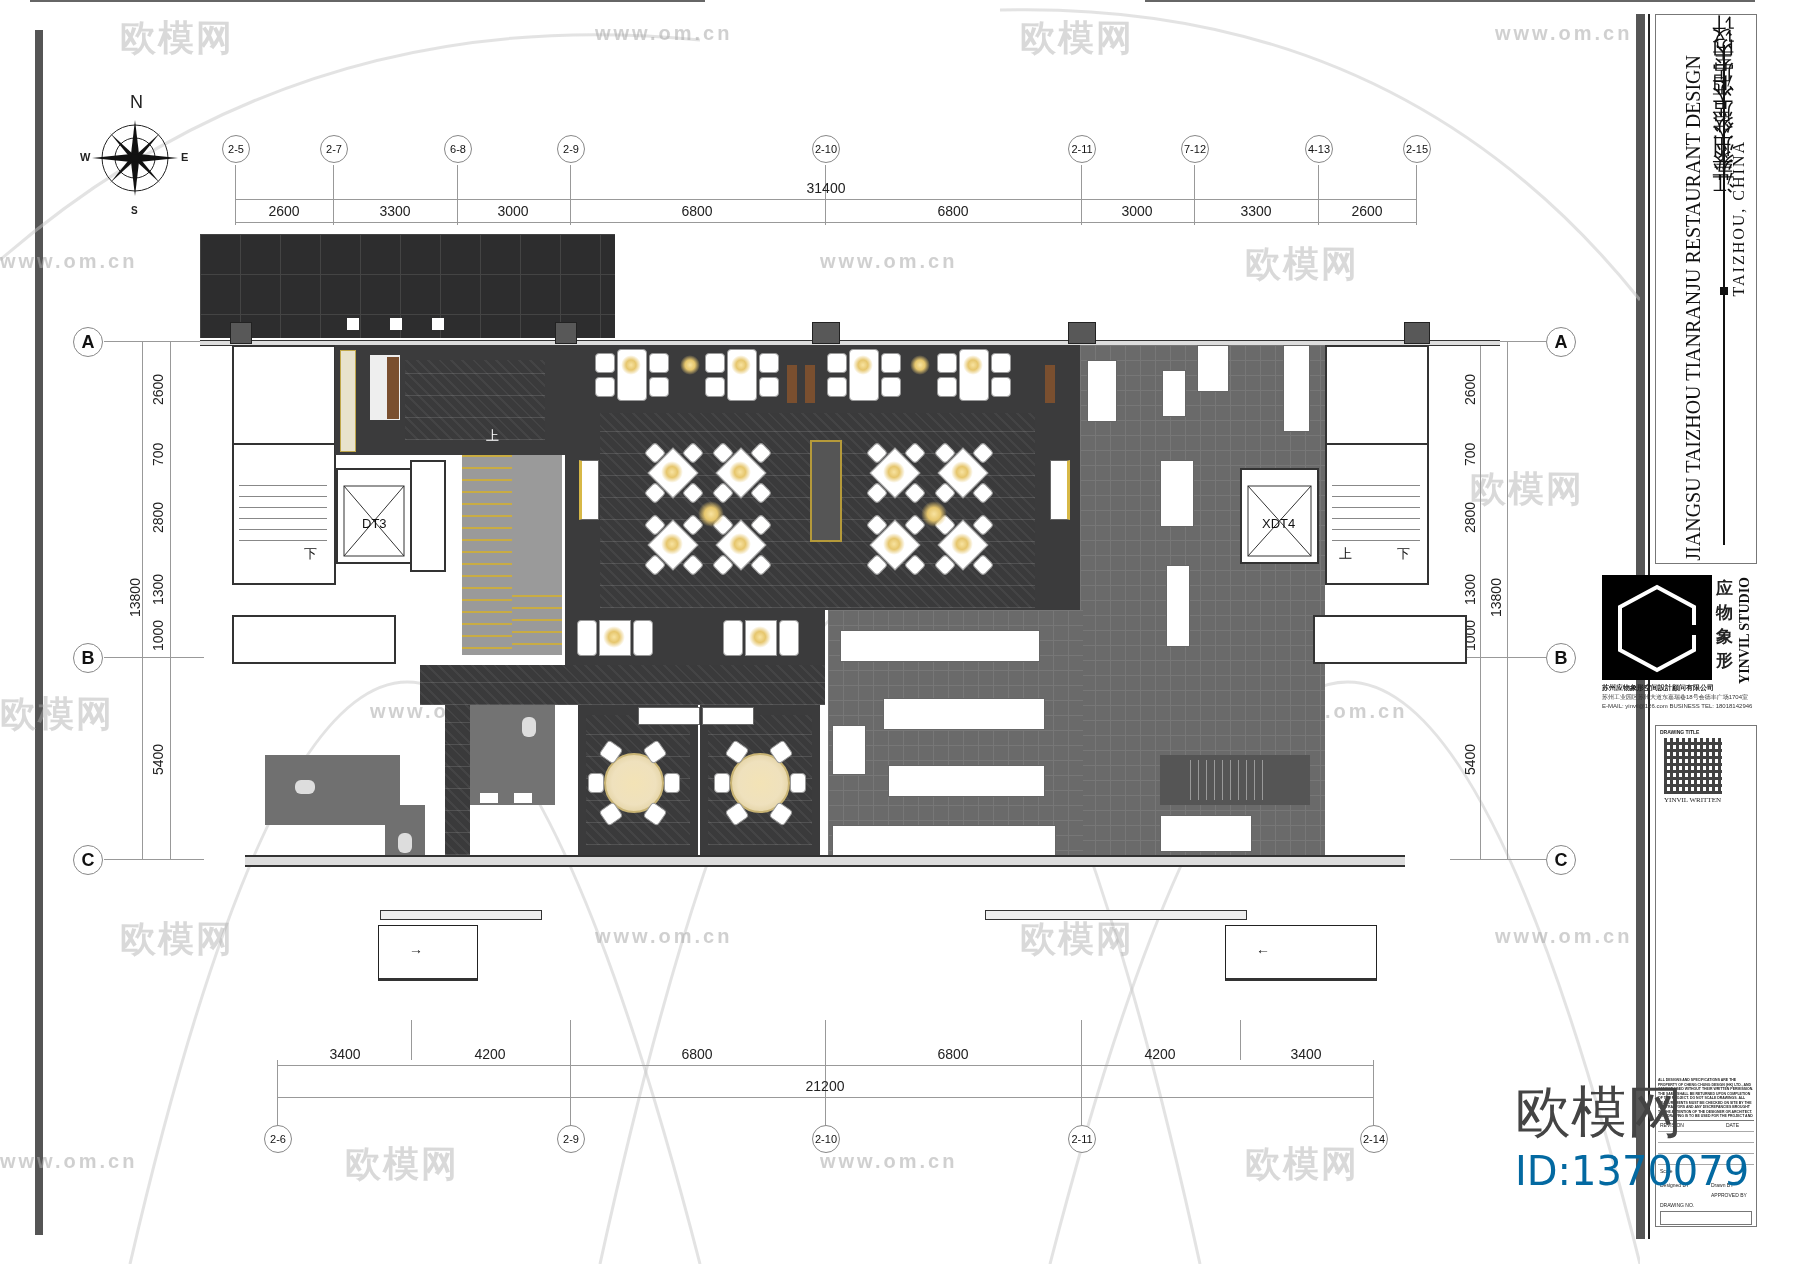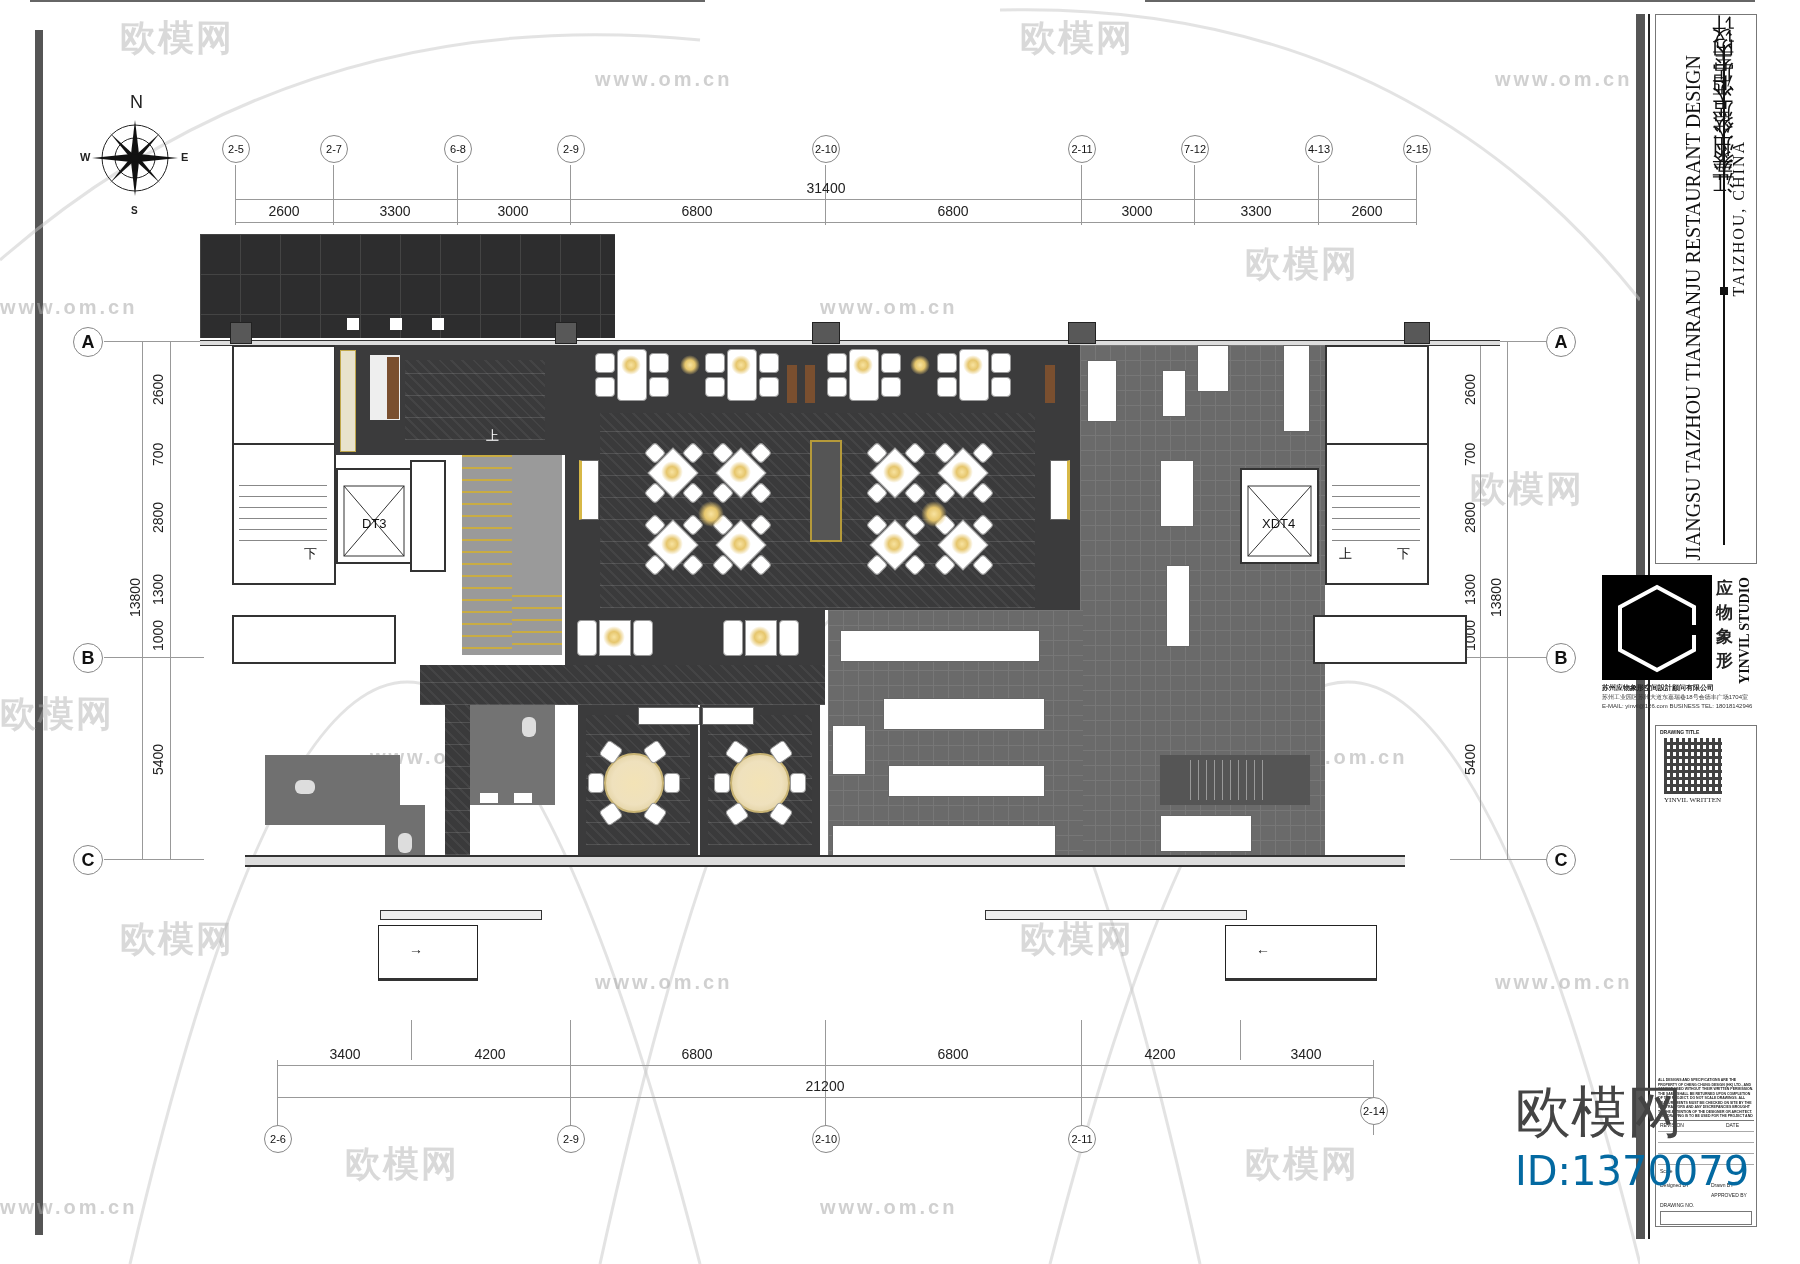--- a/index.html
+++ b/index.html
@@ -3,21 +3,21 @@
 <meta charset="utf-8">
 <style>
   html,body{margin:0;padding:0;background:#fff;}
   body{width:1800px;height:1264px;position:relative;overflow:hidden;font-family:"Liberation Sans",sans-serif;color:#222;}
   .abs{position:absolute;}
   .sheet-top-line{position:absolute;top:0;height:2px;background:#666;}
   .left-border{position:absolute;left:35px;top:30px;width:8px;height:1205px;background:#555;}
   .right-rule-thick{position:absolute;left:1636px;top:14px;width:9px;height:1225px;background:#555;}
   .right-rule-thin{position:absolute;left:1648px;top:14px;width:2px;height:1225px;background:#222;}
   .wm-text{position:absolute;color:rgba(170,170,170,0.45);font-size:36px;font-weight:bold;letter-spacing:2px;white-space:nowrap;}
-  .wm-url{position:absolute;color:rgba(170,170,170,0.55);font-size:20px;font-weight:bold;letter-spacing:3px;white-space:nowrap;margin-top:46px;}
+  .wm-url{position:absolute;color:rgba(170,170,170,0.55);font-size:20px;font-weight:bold;letter-spacing:3px;white-space:nowrap;}
   .grid-bubble{position:absolute;width:26px;height:26px;border:1px solid #888;border-radius:50%;background:#fff;font-size:11px;line-height:26px;text-align:center;font-family:"Liberation Sans Narrow","Liberation Sans",sans-serif;color:#111;}
   .grid-bubble.big{width:28px;height:28px;line-height:28px;font-size:18px;font-weight:bold;}
   .gline{position:absolute;background:#999;}
   .dim{position:absolute;font-size:14px;color:#222;transform:translateX(-50%);white-space:nowrap;}
   .dimv{position:absolute;font-size:14px;color:#222;transform:rotate(-90deg);transform-origin:left top;white-space:nowrap;}
   
   .dark{background:#3b3b3c;}
   .darker{background:#2d2d2e;}
   .wall{position:absolute;background:#585858;border:1px solid #222;}
   .room-white{position:absolute;background:#fff;border:2px solid #333;}
@@ -423,21 +423,21 @@
   <div class="dim" style="left:490px;top:1046px;">4200</div>
   <div class="dim" style="left:697px;top:1046px;">6800</div>
   <div class="dim" style="left:953px;top:1046px;">6800</div>
   <div class="dim" style="left:1160px;top:1046px;">4200</div>
   <div class="dim" style="left:1306px;top:1046px;">3400</div>
   <div class="dim" style="left:825px;top:1078px;">21200</div>
   <div class="grid-bubble" style="left:264px;top:1125px;">2-6</div>
   <div class="grid-bubble" style="left:557px;top:1125px;">2-9</div>
   <div class="grid-bubble" style="left:812px;top:1125px;">2-10</div>
   <div class="grid-bubble" style="left:1068px;top:1125px;">2-11</div>
-  <div class="grid-bubble" style="left:1360px;top:1097px;">2-14</div>
+  <div class="grid-bubble" style="left:1360px;top:1125px;">2-14</div>
 </div>
 
 <div>
   <div class="tb-frame" style="left:1655px;top:14px;width:100px;height:548px;">
     <div class="vtext" style="left:52px;top:28px;font-size:22px;letter-spacing:12px;">江苏泰州天然居大酒店室内设计</div>
     <div class="vtext" style="left:26px;top:40px;font-size:20px;">JIANGSU TAIZHOU TIANRANJU RESTAURANT DESIGN</div>
     <div class="abs" style="left:67px;top:30px;width:2px;height:500px;background:#111;"></div>
     <div class="abs" style="left:64px;top:272px;width:8px;height:8px;background:#111;"></div>
     <div class="vtext" style="left:74px;top:125px;font-size:16px;letter-spacing:2px;">TAIZHOU, CHINA</div>
   </div>

